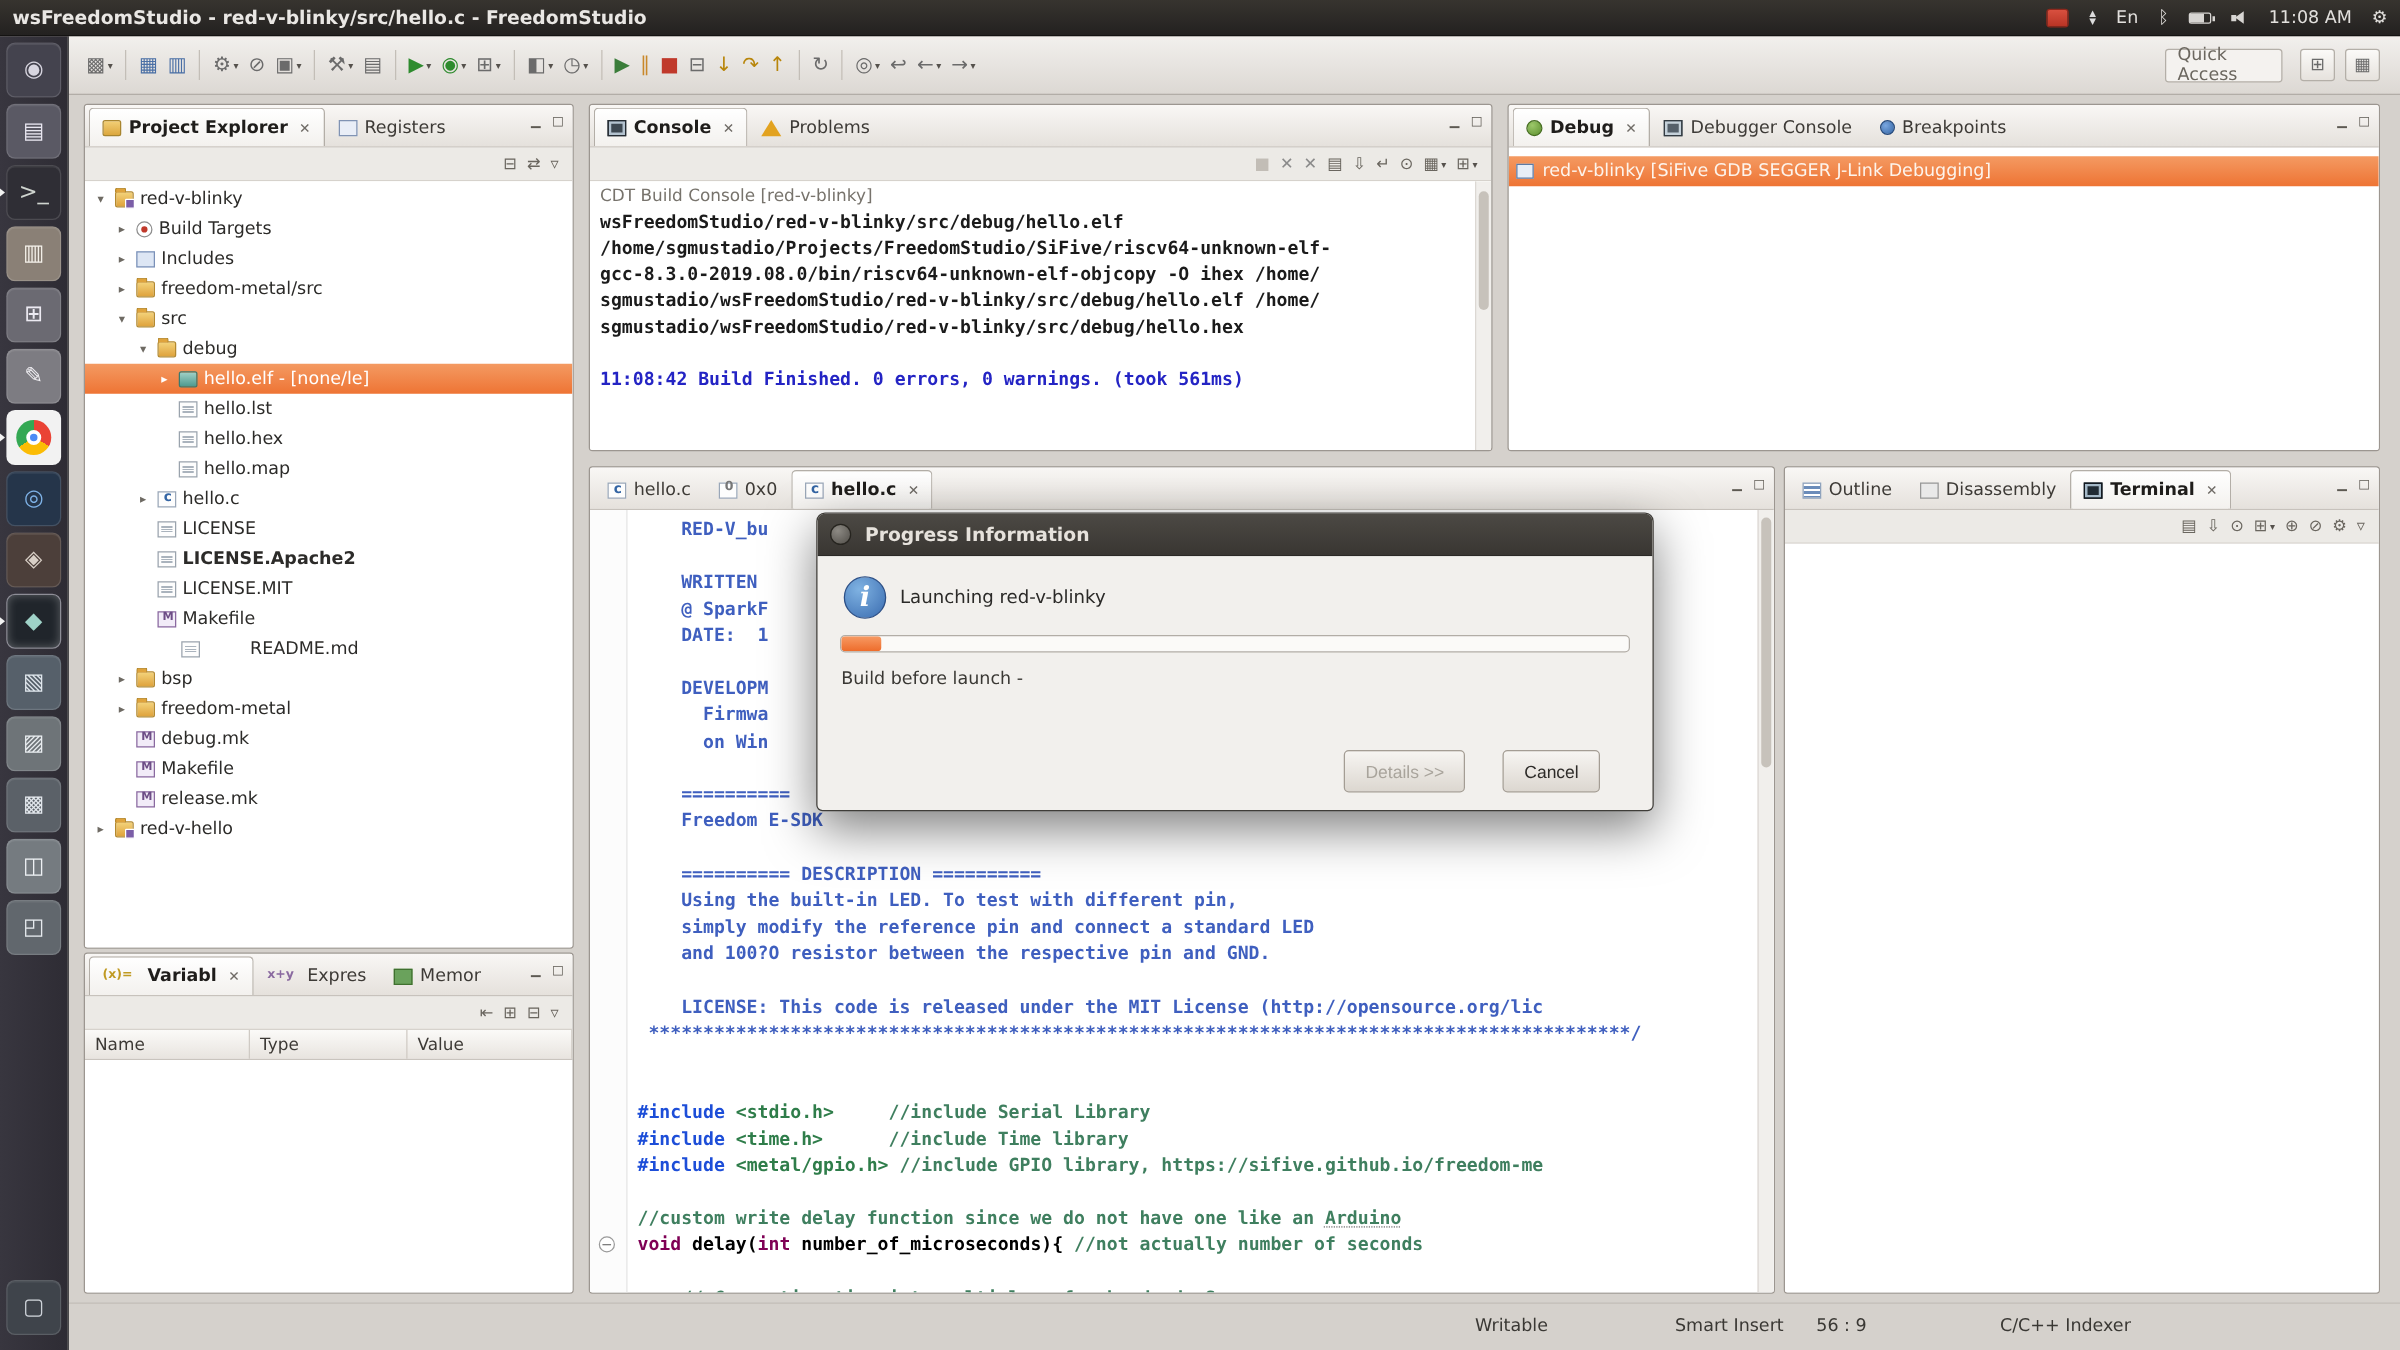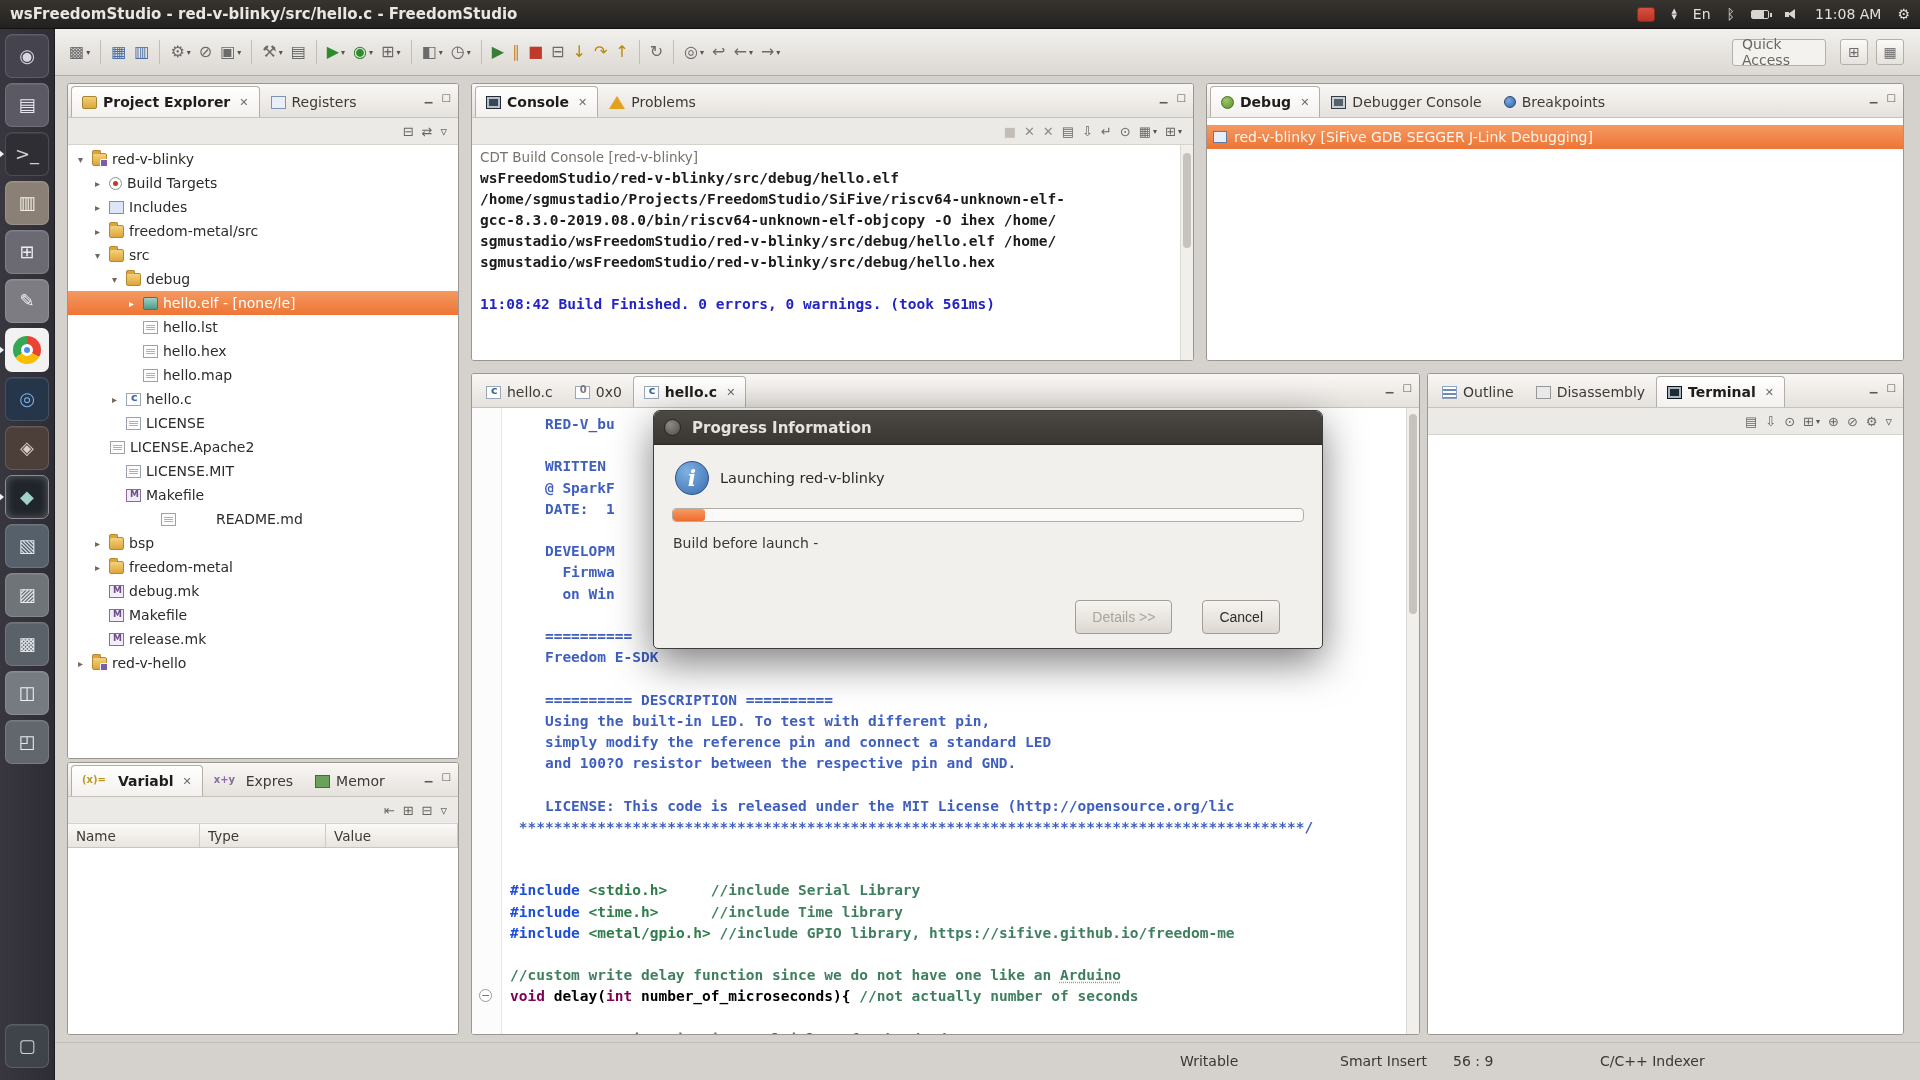--- a/index.html
+++ b/index.html
@@ -452,36 +452,36 @@
         <div class="tree-row" style="padding-left: 40px;">
           <span class="tree-arrow">▸</span>
           <span class="fi fi-cfile"></span>
           <span class="tree-label">hello.c</span>
         </div>
         <div class="tree-row" style="padding-left: 40px;">
           <span class="tree-arrow">&nbsp;</span>
           <span class="fi fi-file"></span>
           <span class="tree-label">LICENSE</span>
         </div>
-        <div class="tree-row" style="padding-left: 24px;">
+        <div class="tree-row" style="padding-left: 40px; font-weight: bold;">
           <span class="tree-arrow">&nbsp;</span>
           <span class="fi fi-file"></span>
           <span class="tree-label">LICENSE.Apache2</span>
         </div>
         <div class="tree-row" style="padding-left: 40px;">
           <span class="tree-arrow">&nbsp;</span>
           <span class="fi fi-file"></span>
           <span class="tree-label">LICENSE.MIT</span>
         </div>
         <div class="tree-row" style="padding-left: 40px;">
           <span class="tree-arrow">&nbsp;</span>
           <span class="fi fi-make"></span>
           <span class="tree-label">Makefile</span>
         </div>
-        <div class="tree-row" style="padding-left: 40px; gap: 40px;">
+        <div class="tree-row" style="padding-left: 24px; gap: 40px;">
           <span class="tree-arrow">&nbsp;</span>
           <span class="fi fi-file"></span>
           <span class="tree-label">README.md</span>
         </div>
         <div class="tree-row" style="padding-left: 23px;">
           <span class="tree-arrow">▸</span>
           <span class="fi fi-folder"></span>
           <span class="tree-label">bsp</span>
         </div>
         <div class="tree-row" style="padding-left: 23px;">

